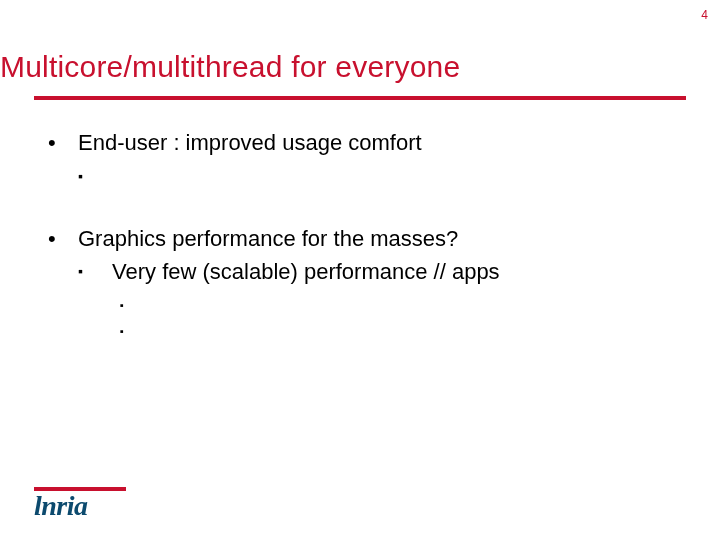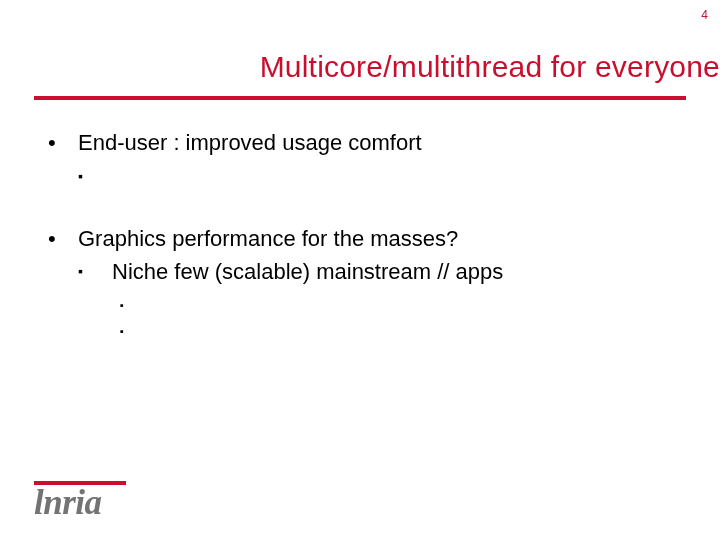--- a/index.html
+++ b/index.html
@@ -1,31 +1,31 @@
 <!DOCTYPE html>
 <html><head>
 <meta charset="utf-8">
 <style>
   * { margin: 0; padding: 0; box-sizing: border-box; }
   html, body { width: 720px; height: 540px; font-family: Arial, Helvetica, sans-serif; background: #fff; overflow: hidden; }
   .slide { position: relative; width: 720px; height: 540px; }
   .page-number { position: absolute; top: 8px; right: 12px; font-size: 12px; color: #c8102e; }
-  .title { position: absolute; top: 50px; left: 0; right: 0; text-align: right; font-size: 30px; font-weight: 400; color: #c8102e; letter-spacing: 0.2px; }
+  .title { position: absolute; top: 50px; left: 0; right: 0; text-align: left; font-size: 30px; font-weight: 400; color: #c8102e; letter-spacing: 0.2px; }
   .rule { position: absolute; top: 96px; left: 34px; right: 34px; height: 4px; background: #c8102e; }
   .content { position: absolute; top: 128px; left: 48px; right: 48px; font-size: 22px; color: #000; line-height: 1.35; }
   .row { display: flex; align-items: flex-start; margin-bottom: 4px; }
   .b1 { width: 30px; flex: 0 0 30px; text-align: left; }
   .indent1 { margin-left: 30px; }
   .b2 { width: 34px; flex: 0 0 34px; font-size: 14px; padding-top: 5px; }
   .indent2 { margin-left: 64px; }
   .b3 { width: 38px; flex: 0 0 38px; font-size: 11px; padding-top: 7px; text-align: left; padding-left: 8px; }
   .gap { height: 34px; }
   .logo-wrap { position: absolute; left: 34px; bottom: 22px; }
   .logo-bar { width: 92px; height: 4px; background: #c8102e; margin-bottom: 2px; }
-  .logo { font-family: Georgia, 'Times New Roman', serif; font-style: italic; font-weight: bold; font-size: 35px; color: #737373; line-height: 0.9; letter-spacing: -0.5px; }
+  .logo { font-family: Georgia, 'Times New Roman', serif; font-style: italic; font-weight: bold; font-size: 28px; color: #0c4a6e; line-height: 0.9; letter-spacing: -0.5px; }
 </style>
 </head>
 <body>
 
 <div class="slide">
   <div class="page-number">4</div>
   <div class="title">Multicore/multithread  for everyone</div>
   <div class="rule"></div>
 
   <div class="content">
@@ -39,21 +39,21 @@
     </div>
 
     <div class="gap"></div>
 
     <div class="row">
       <div class="b1">•</div>
       <div>Graphics  performance   for the masses?</div>
     </div>
     <div class="row indent1">
       <div class="b2">▪</div>
-      <div>Niche few (scalable) mainstream // apps</div>
+      <div>Very few (scalable) performance // apps</div>
     </div>
     <div class="row indent2">
       <div class="b3">▪</div>
     </div>
     <div class="row indent2">
       <div class="b3">▪</div>
     </div>
 
   </div>
 

